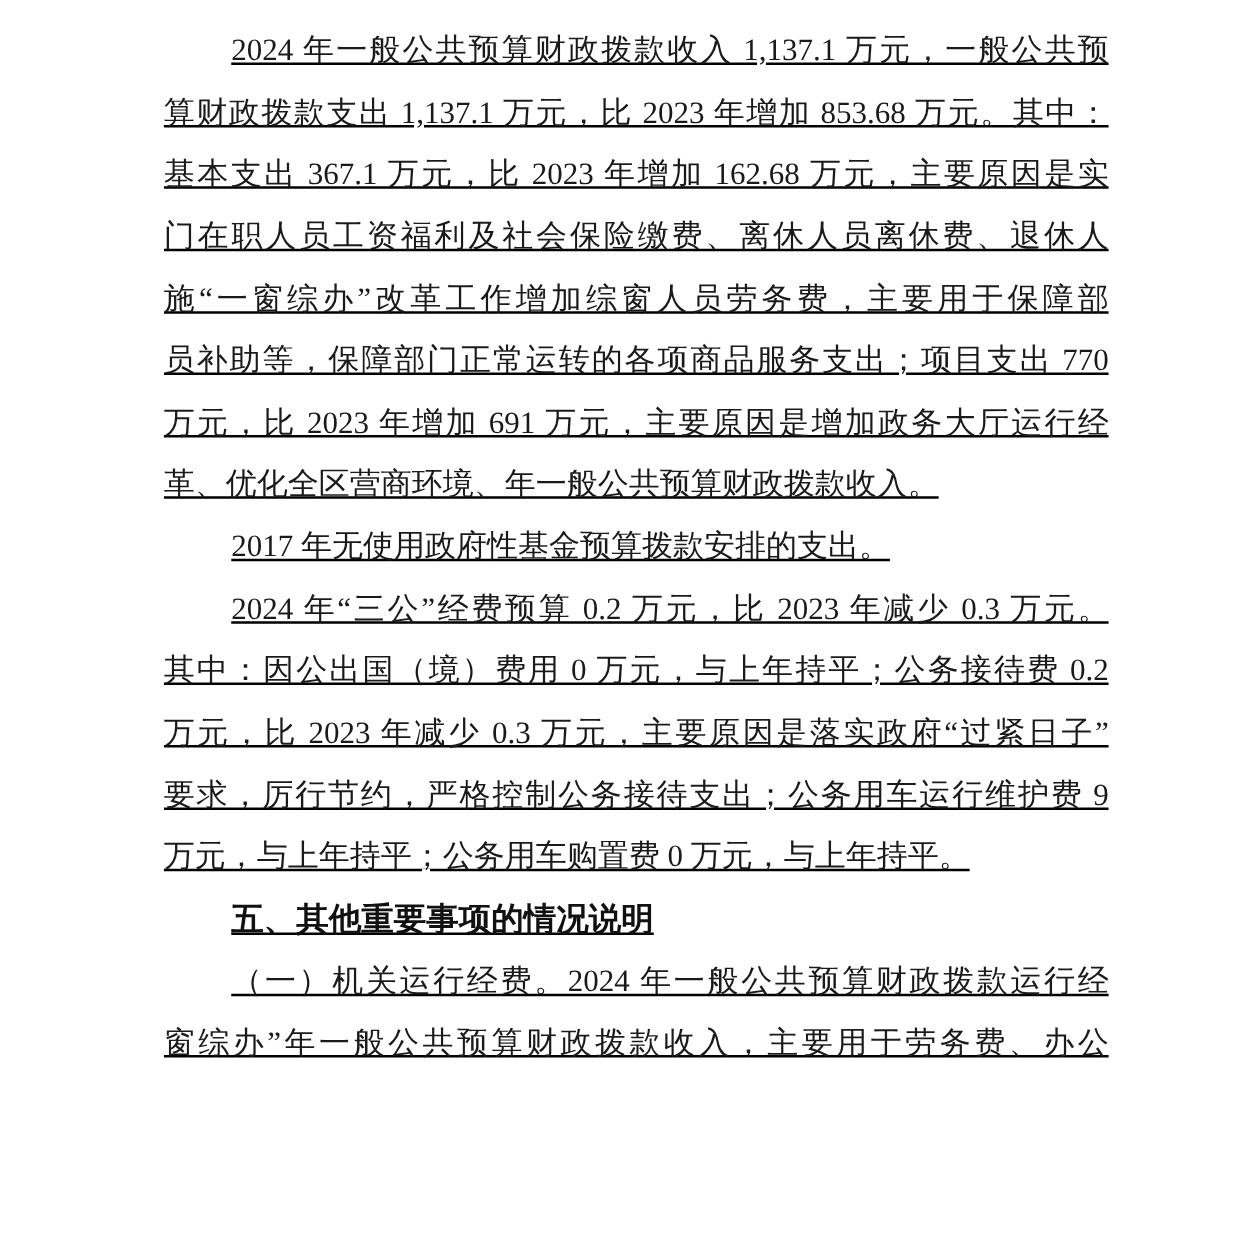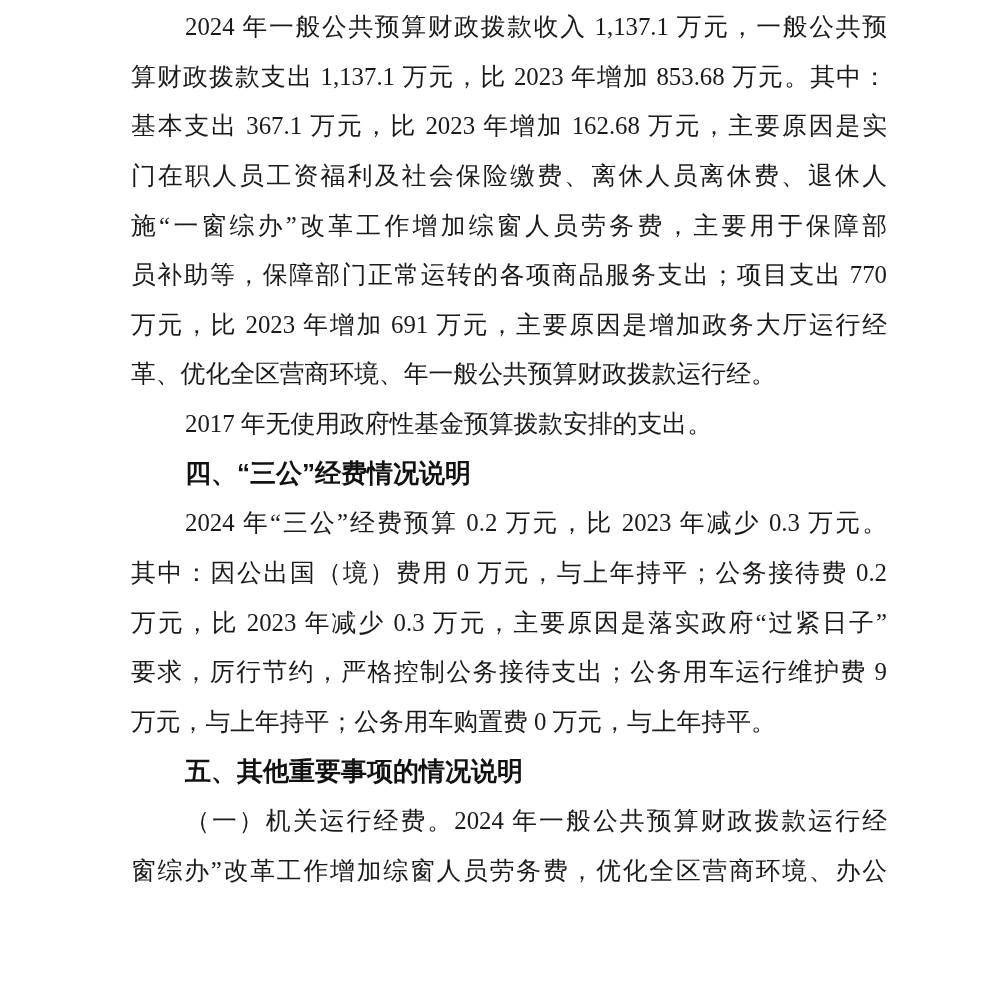--- a/index.html
+++ b/index.html
@@ -10,22 +10,23 @@
   .page {
     position: relative;
     width: 1000px;
     height: 993px;
     background: #ffffff;
     overflow: hidden;
   }
   .text-block {
     position: absolute;
     left: 131px;
-    top: 2px;
+    top: 16px;
     width: 756px;
+    text-decoration: underline;
   }
   .line {
     font-family: "Liberation Serif", "DejaVu Serif", serif;
     font-size: 24.8px;
     line-height: 49.65px;
     height: 49.65px;
     color: #1a1a1a;
     text-align: justify;
     text-align-last: left;
     word-break: break-all;
@@ -51,25 +52,24 @@
 <div class="page">
   <div class="text-block">
 
   <div class="line indent justify">2024 年一般公共预算财政拨款收入 1,137.1 万元，一般公共预</div>
       <div class="line justify">算财政拨款支出 1,137.1 万元，比 2023 年增加 853.68 万元。其中：</div>
       <div class="line justify">基本支出 367.1 万元，比 2023 年增加 162.68 万元，主要原因是实</div>
       <div class="line justify">门在职人员工资福利及社会保险缴费、离休人员离休费、退休人</div>
       <div class="line justify">施“一窗综办”改革工作增加综窗人员劳务费，主要用于保障部</div>
       <div class="line justify">员补助等，保障部门正常运转的各项商品服务支出；项目支出 770</div>
       <div class="line justify">万元，比 2023 年增加 691 万元，主要原因是增加政务大厅运行经</div>
-      <div class="line">革、优化全区营商环境、年一般公共预算财政拨款运行经。</div>
+      <div class="line">革、优化全区营商环境、年一般公共预算财政拨款收入。</div>
       <div class="line indent">2017 年无使用政府性基金预算拨款安排的支出。</div>
-      <div class="line heading indent">四、“三公”经费情况说明</div>
       <div class="line indent justify">2024 年“三公”经费预算 0.2 万元，比 2023 年减少 0.3 万元。</div>
       <div class="line justify">其中：因公出国（境）费用 0 万元，与上年持平；公务接待费 0.2</div>
       <div class="line justify">万元，比 2023 年减少 0.3 万元，主要原因是落实政府“过紧日子”</div>
       <div class="line justify">要求，厉行节约，严格控制公务接待支出；公务用车运行维护费 9</div>
       <div class="line">万元，与上年持平；公务用车购置费 0 万元，与上年持平。</div>
       <div class="line heading indent">五、其他重要事项的情况说明</div>
       <div class="line indent justify">（一）机关运行经费。2024 年一般公共预算财政拨款运行经</div>
-      <div class="line justify">窗综办”改革工作增加综窗人员劳务费，优化全区营商环境、办公</div>
+      <div class="line justify">窗综办”年一般公共预算财政拨款收入，主要用于劳务费、办公</div>
     </div>
 </div>
 
 </body></html>

